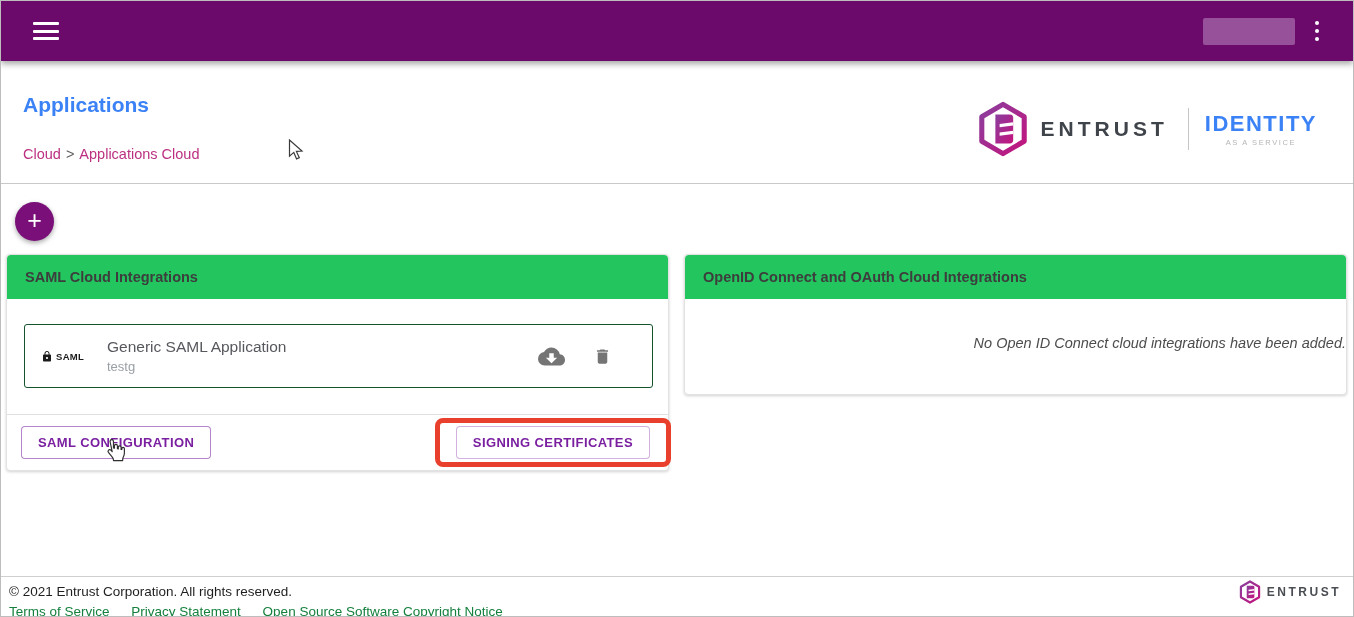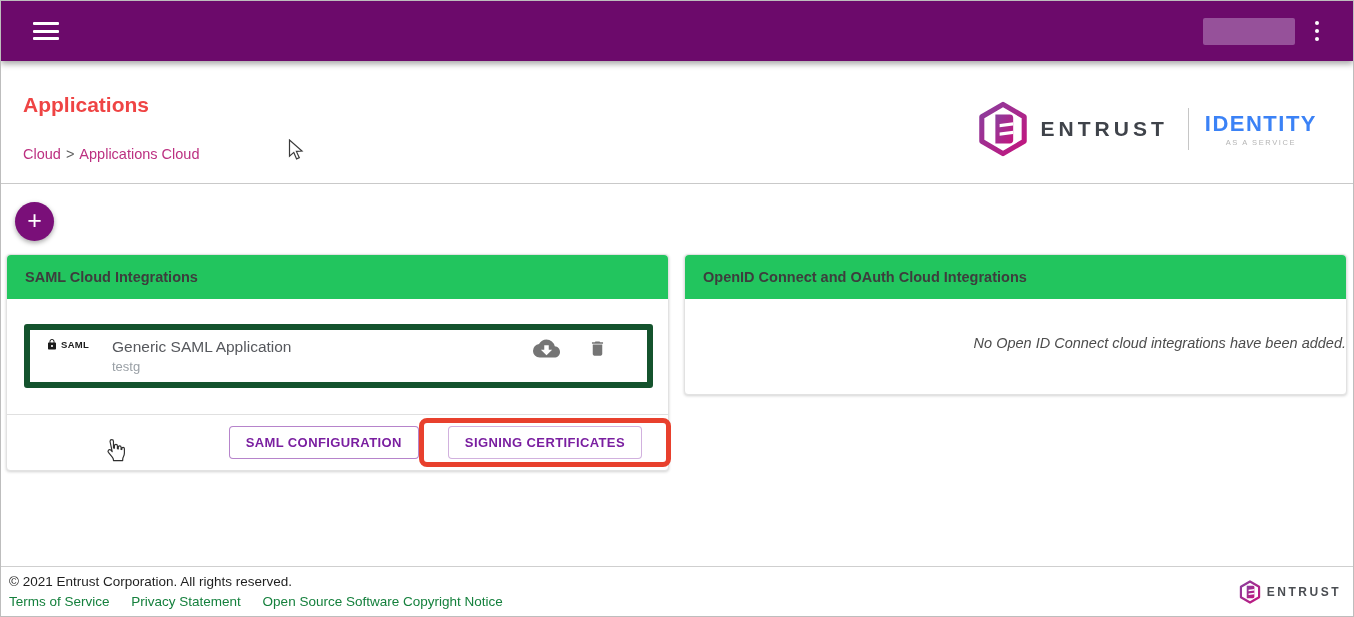--- a/index.html
+++ b/index.html
@@ -12,21 +12,21 @@
   .hamburger { margin-left:32px; width:26px; cursor:pointer; }
   .hamburger span { display:block; height:3px; background:#fff; border-radius:1px; margin:4.5px 0; }
   .topbar-right { margin-left:auto; display:flex; align-items:center; margin-right:28px; gap:14px; }
   .redacted { width:92px; height:27px; background:#96519a; border-radius:2px; }
   .kebab { display:flex; flex-direction:column; gap:3.5px; padding:4px 6px; cursor:pointer; }
   .kebab i { width:4.5px; height:4.5px; border-radius:50%; background:#fff; }
 
   
   .header-band { position:absolute; top:60px; left:0; right:0; height:123px; background:#fff;
                  border-bottom:1px solid #c9c9c9; z-index:10; }
-  .page-title { position:absolute; left:22px; top:32px; font-size:21px; font-weight:bold; color:#ef4444; }
+  .page-title { position:absolute; left:22px; top:32px; font-size:21px; font-weight:bold; color:#3b82f6; }
   .breadcrumb { position:absolute; left:22px; top:85px; font-size:14.5px; }
   .breadcrumb a { color:#bc3081; text-decoration:none; }
   .crumb-sep { color:#5f5f5f; margin:0 5px; }
 
   .brand { position:absolute; right:36px; top:40px; display:flex; align-items:center; }
   .brand-word { font-size:21px; font-weight:bold; letter-spacing:4px; color:#3f434a; margin-left:12px; }
   .brand-div { width:1px; height:42px; background:#c6c6c6; margin:0 16px 0 20px; }
   .brand-product { text-align:center; }
   .brand-product .p1 { font-size:22px; font-weight:bold; letter-spacing:1.5px; color:#3b82f6; }
   .brand-product .p2 { font-size:7.5px; letter-spacing:1.6px; color:#b5b5b5; margin-top:1px; }
@@ -37,46 +37,46 @@
          background:#7a0f79; color:#fff; font-size:25px; font-weight:300; line-height:36px; text-align:center;
          box-shadow:0 2px 5px rgba(0,0,0,0.35); cursor:pointer; }
 
   .panels { position:absolute; top:69px; left:5px; right:6px; display:flex; gap:15px; align-items:flex-start; }
   .panel { flex:1; background:#fff; border:1px solid #e2e2e2; border-radius:4px;
            box-shadow:0 1px 3px rgba(0,0,0,0.18); }
   .panel-header { height:44px; background:#22c55e; border-radius:4px 4px 0 0; display:flex; align-items:center;
                   padding:0 18px; font-size:14.5px; font-weight:bold; color:#3d3d3d; }
 
   .saml-body { height:115px; padding:25px 15px 0 17px; }
-  .app-card { height:64px; border:6px solid #14532d; border-radius:3px; display:flex; align-items:flex-start; padding:8px 16px; background:#fff; }
+  .app-card { height:64px; border:1px solid #14532d; border-radius:3px; display:flex; align-items:center; padding:0 16px; background:#fff; }
   .type-badge { display:flex; align-items:center; gap:3px; width:62px; }
   .type-badge .tlabel { font-size:9.5px; font-weight:bold; color:#1b1b1b; letter-spacing:0.3px; }
   .item-text { margin-left:4px; }
   .item-title { font-size:15.5px; color:#56585d; }
   .item-sub { font-size:13px; color:#9aa0a6; margin-top:3px; }
   .item-actions { margin-left:auto; display:flex; align-items:center; gap:28px; margin-right:24px; }
   .icon-btn { cursor:pointer; display:flex; align-items:center; }
 
   .panel-footer { border-top:1px solid #e0e0e0; display:flex; align-items:center; }
-  .saml-footer { height:56px; padding:0 0 0 14px; justify-content:flex-end; }
+  .saml-footer { height:56px; padding:0 0 0 14px; justify-content:space-between; }
   .oidc-footer { height:49px; padding:0 9px 0 10px; justify-content:space-between; }
 
   .btn { height:33px; padding:0 16px; background:#fff; border:1px solid rgba(122,31,160,0.55);
          border-radius:4px; color:#7a1fa0; font-family:"Liberation Sans",sans-serif;
          font-size:13px; font-weight:bold; letter-spacing:0.4px; cursor:pointer; white-space:nowrap; }
   .btn.light-border { border-color:rgba(122,31,160,0.35); }
   .oidc-footer .btn { height:31px; }
 
-  .annotation { border:5px solid #e8402d; border-radius:8px; padding:3px 24px; margin-right:-3px; background:transparent; }
+  .annotation { border:5px solid #e8402d; border-radius:8px; padding:3px 16px; margin-right:-3px; background:transparent; }
 
   .oidc-body { height:95px; padding:36px 0 0 28px; }
   .empty-msg { font-size:14.5px; font-style:italic; color:#4c4c4c;text-align:right; }
 
   
-  .footer { position:absolute; left:0; right:0; bottom:0; height:50px; background:#fff;
+  .footer { position:absolute; left:0; right:0; bottom:0; height:40px; background:#fff;
             border-top:1px solid #cfcfcf; padding:5px 10px 0 8px; }
   .copyright { font-size:13.5px; color:#1f1f1f; margin-top:2px; }
   .footer-links { margin-top:5px; font-size:13.5px; }
   .footer-links a { color:#15803d; text-decoration:none; margin-right:18px; }
   .footer-brand { position:absolute; right:12px; bottom:12px; display:flex; align-items:center; gap:6px; }
   .footer-brand .fb-word { font-size:12px; font-weight:bold; letter-spacing:2.5px; color:#4a4d52; }
 
   
   .cursor-arrow { position:absolute; left:287px; top:138px; z-index:40; pointer-events:none; }
   .cursor-hand  { position:absolute; left:100px; top:436px; z-index:40; pointer-events:none; }

